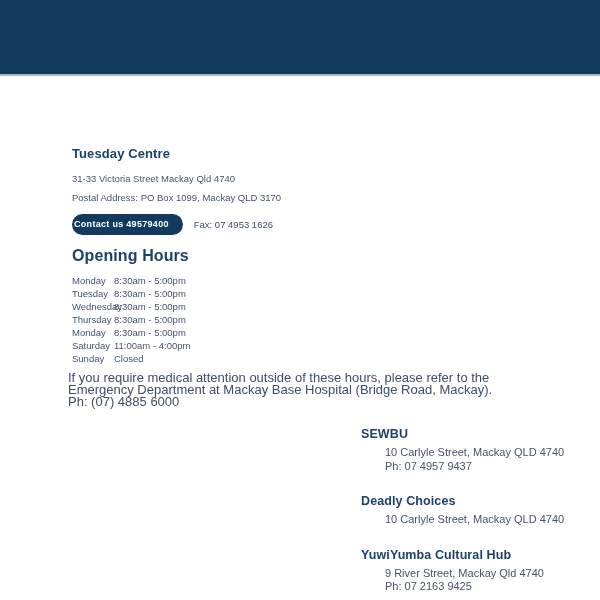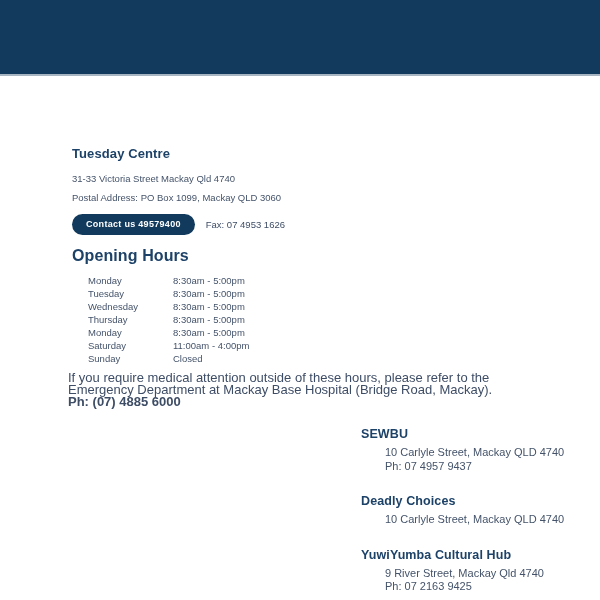--- a/index.html
+++ b/index.html
@@ -25,52 +25,52 @@
   
   .clinic { position:absolute; left:72px; top:146px; width:420px; }
   .clinic h3 { font-size:13px; margin-bottom:12px; }
   .clinic .addr-line { font-size:9.5px; margin-bottom:8px; color:#44536a; }
   .contact-row { display:flex; align-items:center; gap:11px; margin-top:11px; }
   .contact-btn {
     background:#113a5d; color:#ffffff;
     font-family:inherit;
     font-size:9px; font-weight:700; letter-spacing:0.3px;
     border:none; border-radius:11px;
-    padding:6px 14px 7px 14px;
+    padding:6px 14px 7px 2px;
     height:21px; line-height:1;
     cursor:pointer;
     display:inline-flex; align-items:center;
   }
   .fax { font-size:9.5px; color:#3e4d66;text-align:right; }
   
   .hours { position:absolute; left:72px; top:247px; width:260px; }
   .hours h3 { font-size:16px; margin-bottom:9px; }
   .hours-row { display:flex; font-size:9.5px; line-height:13px; color:#44536a; }
-  .hours-row .day { width:85px;margin-left:16px; }
+  .hours-row .day { width:42px; }
   
   .note {
     position:absolute; left:68px; top:372px; width:478px;
     font-size:13px; line-height:12px; color:#3e4d66;
   }
-  .note .note-phone { font-weight:700; }
+  .note .note-phone { font-weight:400; }
   
   .services { position:absolute; left:361px; top:427px; width:230px; }
   .service { margin-bottom:21px; }
   .service h4 { font-size:12.5px; margin-bottom:5px; }
   .service .svc-line { font-size:11px; line-height:13.5px; color:#44536a;margin-left:24px; }
 </style>
 </head>
 <body>
 
 <div class="top-bar"></div>
 
 <div class="clinic">
   <h3 class="section-heading">Tuesday Centre</h3>
   <div class="addr-line">31-33 Victoria Street Mackay Qld 4740</div>
-  <div class="addr-line">Postal Address: PO Box 1099, Mackay QLD 3060</div>
+  <div class="addr-line">Postal Address: PO Box 1099, Mackay QLD 3170</div>
   <div class="contact-row">
     <button class="contact-btn">Contact us 49579400</button>
     <span class="fax">Fax: 07 4953 1626</span>
   </div>
 </div>
 
 <div class="hours">
   <h3 class="section-heading">Opening Hours</h3>
   <div class="hours-row">
     <span class="day">Monday</span>

